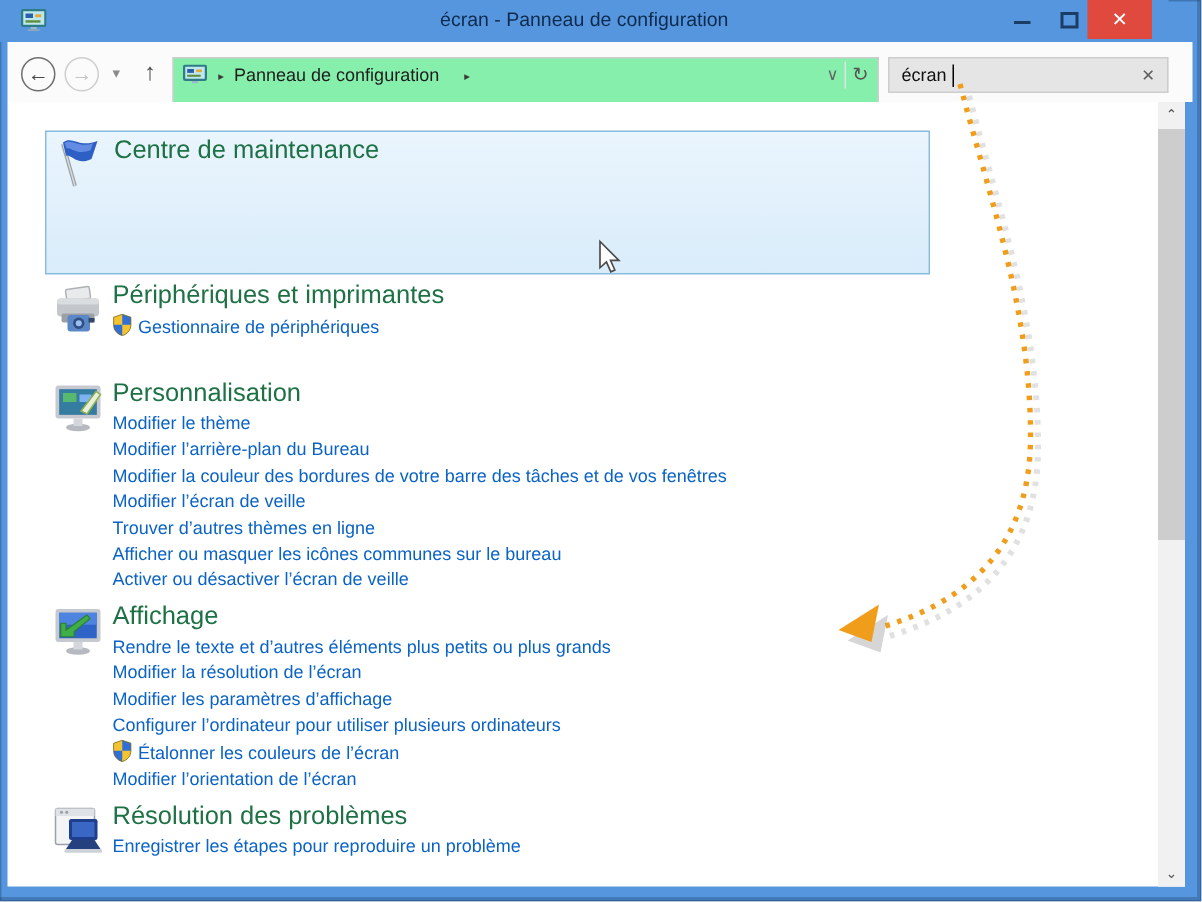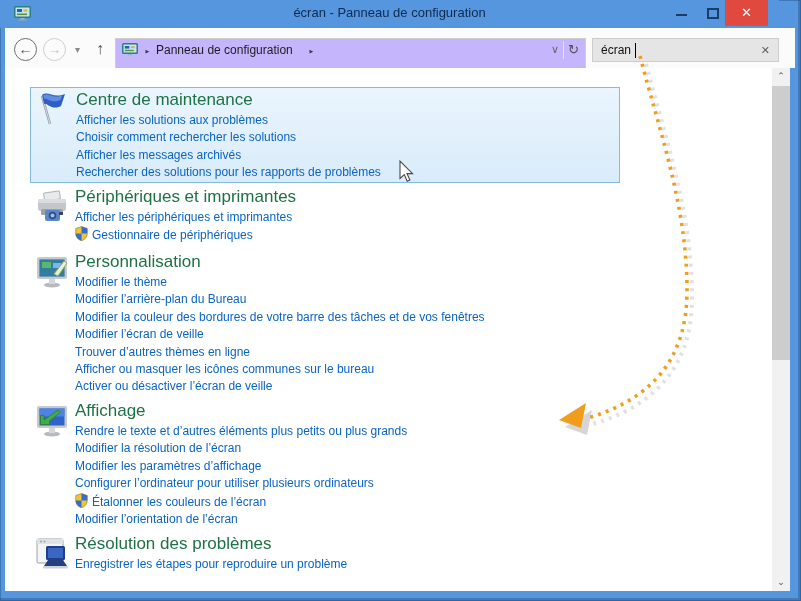--- a/index.html
+++ b/index.html
@@ -20,21 +20,21 @@
   
   .navbar { position:absolute; left:5px; top:28px; width:790px; height:40px; background:#fbfbfb; }
   .navcircle { position:absolute; top:38px; width:23px; height:23px; border-radius:50%;
                text-align:center; line-height:21px; font-size:14px; background:#fbfbfb; }
   .back  { left:14px; border:1px solid #6f6f6f; color:#494949; }
   .fwd   { left:43px; border:1px solid #cfcfcf; color:#c4c4c4; }
   .histchev { position:absolute; left:75px; top:44px; font-size:10px; color:#8a8a8a; }
   .uparrow  { position:absolute; left:96px; top:40px; font-size:16px; color:#4f4f4f; }
 
   .addressbar { position:absolute; left:115px; top:38px; width:471px; height:31px;
-                background:#c4b5fd; border:1px solid #cdcdcd; }
+                background:#86efac; border:1px solid #cdcdcd; }
   .addressbar .cpicon { position:absolute; left:6px; top:4px; width:16px; height:14px; }
   .crumb-sep { position:absolute; top:5px; font-size:9px; color:#3c3c3c; }
   .sep1 { left:28px; top:7px; }
   .sep2 { left:192px; top:7px; }
   .crumb-text { position:absolute; left:40px; top:4px; font-size:12px; color:#1d1d1d; white-space:nowrap; }
   .addr-drop { position:absolute; right:26px; top:4px; font-size:11px; color:#666; }
   .addr-refresh { position:absolute; right:6px; top:3px; font-size:13px; color:#555; }
   .addr-vsep { position:absolute; right:21px; top:2px; width:1px; height:18px; background:#e3e3e3; }
 
   .searchbox { position:absolute; left:592px; top:38px; width:187px; height:24px;
@@ -117,42 +117,35 @@
   <div class="content">
 
     <div class="section selected" style="top:19px;">
       <svg class="sec-icon" viewBox="0 0 36 36">
         <line x1="8" y1="5" x2="16" y2="33" stroke="#9aa0a6" stroke-width="2.6"></line>
         <line x1="8" y1="5" x2="16" y2="33" stroke="#d7dadd" stroke-width="1"></line>
         <path d="M8,4 C14,-1 19,8 31,3 L27,15 C17,20 13,11 10,13 Z" fill="#2d5fc4"></path>
         <path d="M9,4.5 C14,1 18,8 28,4.5 L26.5,9 C17,13 13,6.5 10.5,8 Z" fill="#6f97e8" opacity=".8"></path>
       </svg>
       <h2 class="sec-title">Centre de maintenance</h2>
-      <div class="links">
-        <a>Afficher les solutions aux problèmes</a>
-        <a>Choisir comment rechercher les solutions</a>
-        <a>Afficher les messages archivés</a>
-        <a>Rechercher des solutions pour les rapports de problèmes</a>
-      </div>
     </div>
 
     <div class="section" style="top:117px;">
       <svg class="sec-icon" viewBox="0 0 36 36">
         <rect x="10" y="3" width="16" height="8" rx="1" fill="#e8eaec" stroke="#aeb2b6" transform="rotate(-8 18 7)"></rect>
         <rect x="4" y="10" width="28" height="12" rx="2.5" fill="#c3c7cc"></rect>
         <rect x="4" y="10" width="28" height="4" rx="2" fill="#dadde0"></rect>
         <rect x="7" y="20" width="22" height="6" rx="1.5" fill="#9aa0a6"></rect>
         <rect x="11" y="21" width="15" height="11" rx="2" fill="#5b87c7"></rect>
         <circle cx="18.5" cy="26.5" r="3.8" fill="#2e4f86"></circle>
         <circle cx="18.5" cy="26.5" r="2" fill="#9cc0ee"></circle>
         <rect x="25" y="23" width="4" height="3" fill="#31476b"></rect>
       </svg>
       <h2 class="sec-title">Périphériques et imprimantes</h2>
       <div class="links">
-        <a>Afficher les périphériques et imprimantes</a>
         <a><svg class="shield" width="13" height="15" viewBox="0 0 14 16">
               <path d="M7,0.5 L13.2,2.6 V8 C13.2,12.2 10.3,14.8 7,15.8 C3.7,14.8 0.8,12.2 0.8,8 V2.6 Z" fill="#f3c430"></path>
               <path d="M7,0.5 L13.2,2.6 V8 H7 Z" fill="#2f6fd6"></path>
               <path d="M7,15.8 C3.7,14.8 0.8,12.2 0.8,8 H7 Z" fill="#2f6fd6"></path>
               <path d="M7,0.5 L13.2,2.6 V8 C13.2,12.2 10.3,14.8 7,15.8 C3.7,14.8 0.8,12.2 0.8,8 V2.6 Z" fill="none" stroke="#7a6a20" stroke-width="0.6"></path>
             </svg><span>Gestionnaire de périphériques</span></a>
       </div>
     </div>
 
     <div class="section" style="top:182px;">

